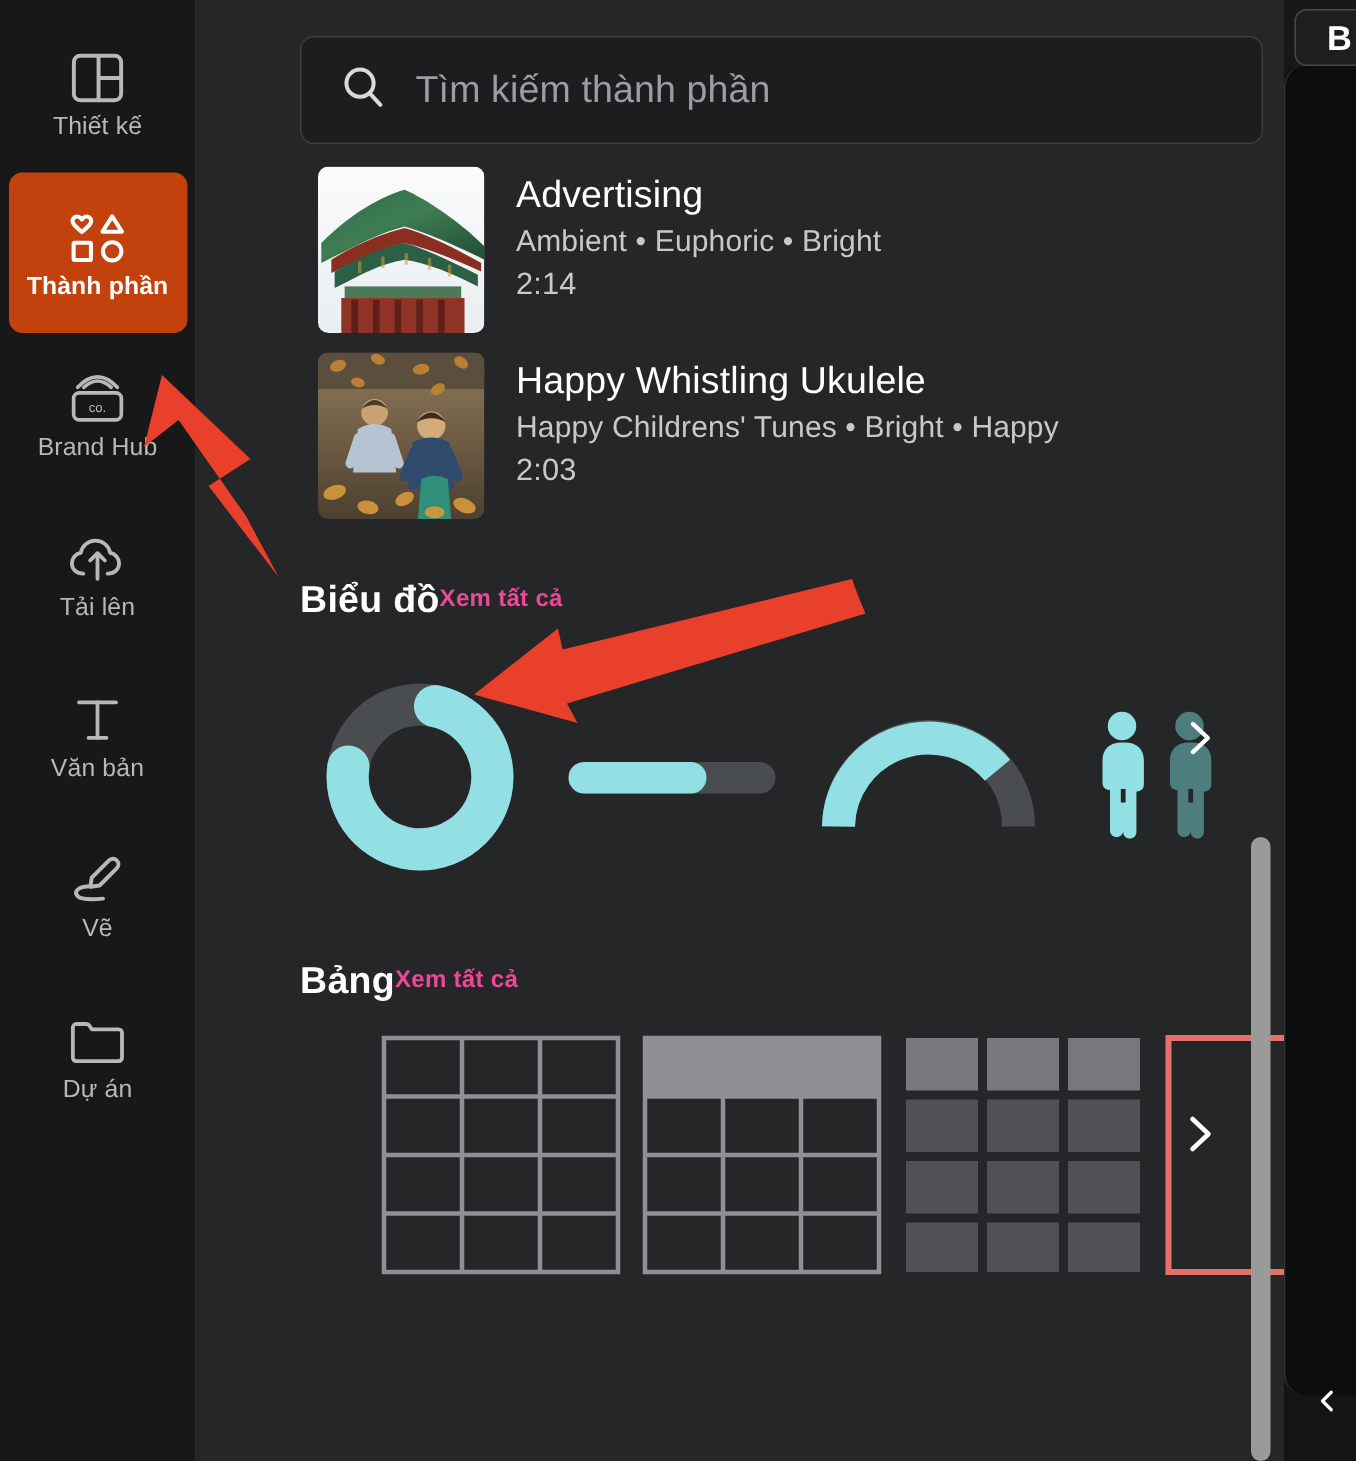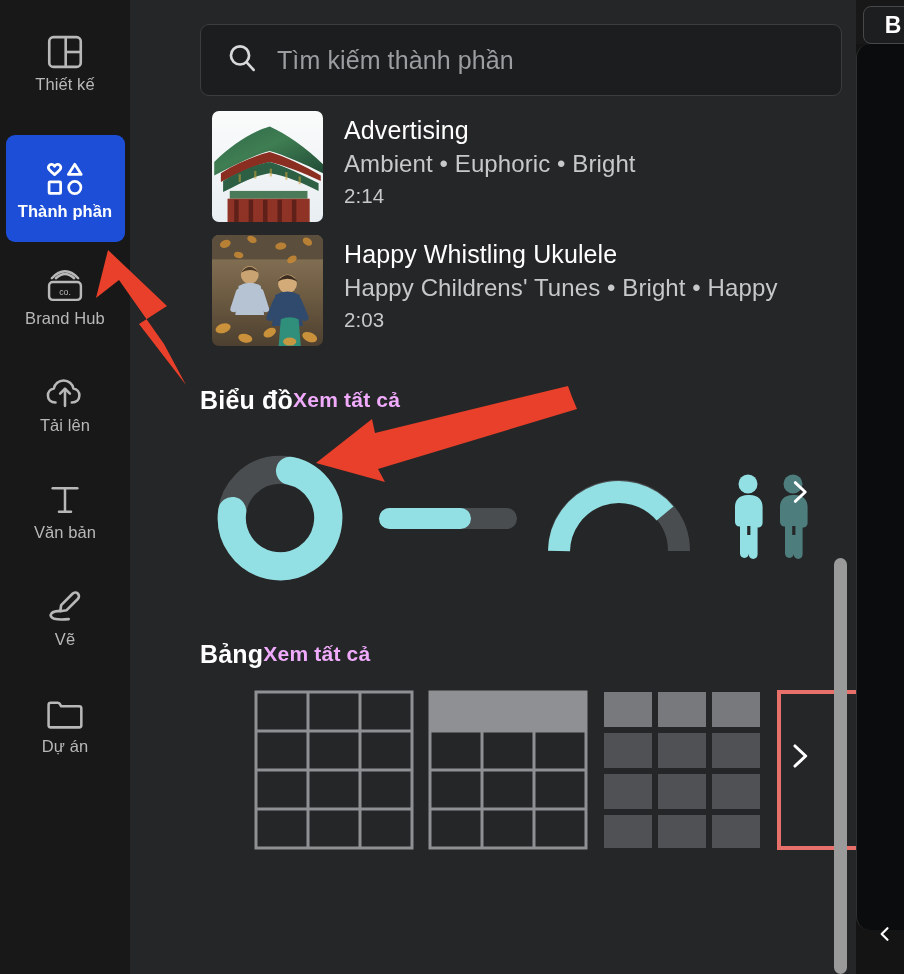--- a/index.html
+++ b/index.html
@@ -18,21 +18,21 @@
     display:flex; flex-direction:column; align-items:center;
     padding-top:8px;
     position:relative; z-index:3;
   }
   .rail-item{
     width:119px; height:107px;
     display:flex; flex-direction:column; align-items:center; justify-content:center;
     gap:3px; border-radius:9px;
     color:#b8b8b8; cursor:pointer; flex:0 0 auto;
   }
-  .rail-item.active{ background:#1d4ed8; color:#ffffff;margin-top:20px; }
+  .rail-item.active{ background:#c2410c; color:#ffffff; }
   .rail-ico{ display:block; }
   .rail-ico svg{ display:block; }
   .rail-label{ font-size:16.5px; line-height:1; letter-spacing:.1px; white-space:nowrap; }
   .rail-item.active .rail-label{ font-weight:600; }
 
   
   .panel{
     width:726px; flex:0 0 726px; height:974px;
     background:#252627; position:relative; overflow:hidden; z-index:2;
   }
@@ -48,30 +48,30 @@
   .search-ico{ flex:0 0 auto; display:block; }
   .search-ph{ color:#9b9da0; font-size:25px; letter-spacing:.1px; }
 
   
   .audio-list{ padding:8px 30px 0 54px; }
   .audio-row{ display:flex; gap:21px; padding:7px 0 6px 12px; cursor:pointer; }
   .thumb{ width:111px; height:111px; border-radius:7px; flex:0 0 auto; overflow:hidden; position:relative; }
   .thumb svg{ display:block; width:111px; height:111px; }
   .audio-meta{ padding-top:4px; min-width:0; }
   .audio-title{ color:#fff; font-size:25px; line-height:1.26; letter-spacing:.1px; white-space:nowrap; }
-  .audio-tags{ color:#c6c8ca; font-size:24px; line-height:1.42; letter-spacing:.1px; white-space:nowrap; }
+  .audio-tags{ color:#c6c8ca; font-size:20px; line-height:1.42; letter-spacing:.1px; white-space:nowrap; }
   .audio-dur{ color:#c6c8ca; font-size:20.5px; line-height:1.42; letter-spacing:.1px; }
 
   
   .sec-head{
     display:flex; align-items:center; 
     padding:0 30px 0 54px; height:44px; margin-top:26px;
   }
   .sec-title{ color:#fff; font-size:25px; font-weight:700; letter-spacing:.2px; }
-  .sec-all{ color:#f0abfc; font-size:21px; font-weight:700; letter-spacing:.2px; cursor:pointer; }
+  .sec-all{ color:#ec4899; font-size:16px; font-weight:700; letter-spacing:.2px; cursor:pointer; }
 
   
   .strip{ position:relative; padding:16px 0 0 54px; }
   .strip-row{ display:flex; align-items:center; }
   .chart-cell{ flex:0 0 auto; display:flex; align-items:center; justify-content:center; cursor:pointer; }
   .chart-cell svg{ display:block; }
 
   
   .tbl-row{ display:flex; gap:14px; padding:14px 0 0 54px; }
   .tbl-cell{ width:160px; height:160px; flex:0 0 auto; cursor:pointer; position:relative; }

